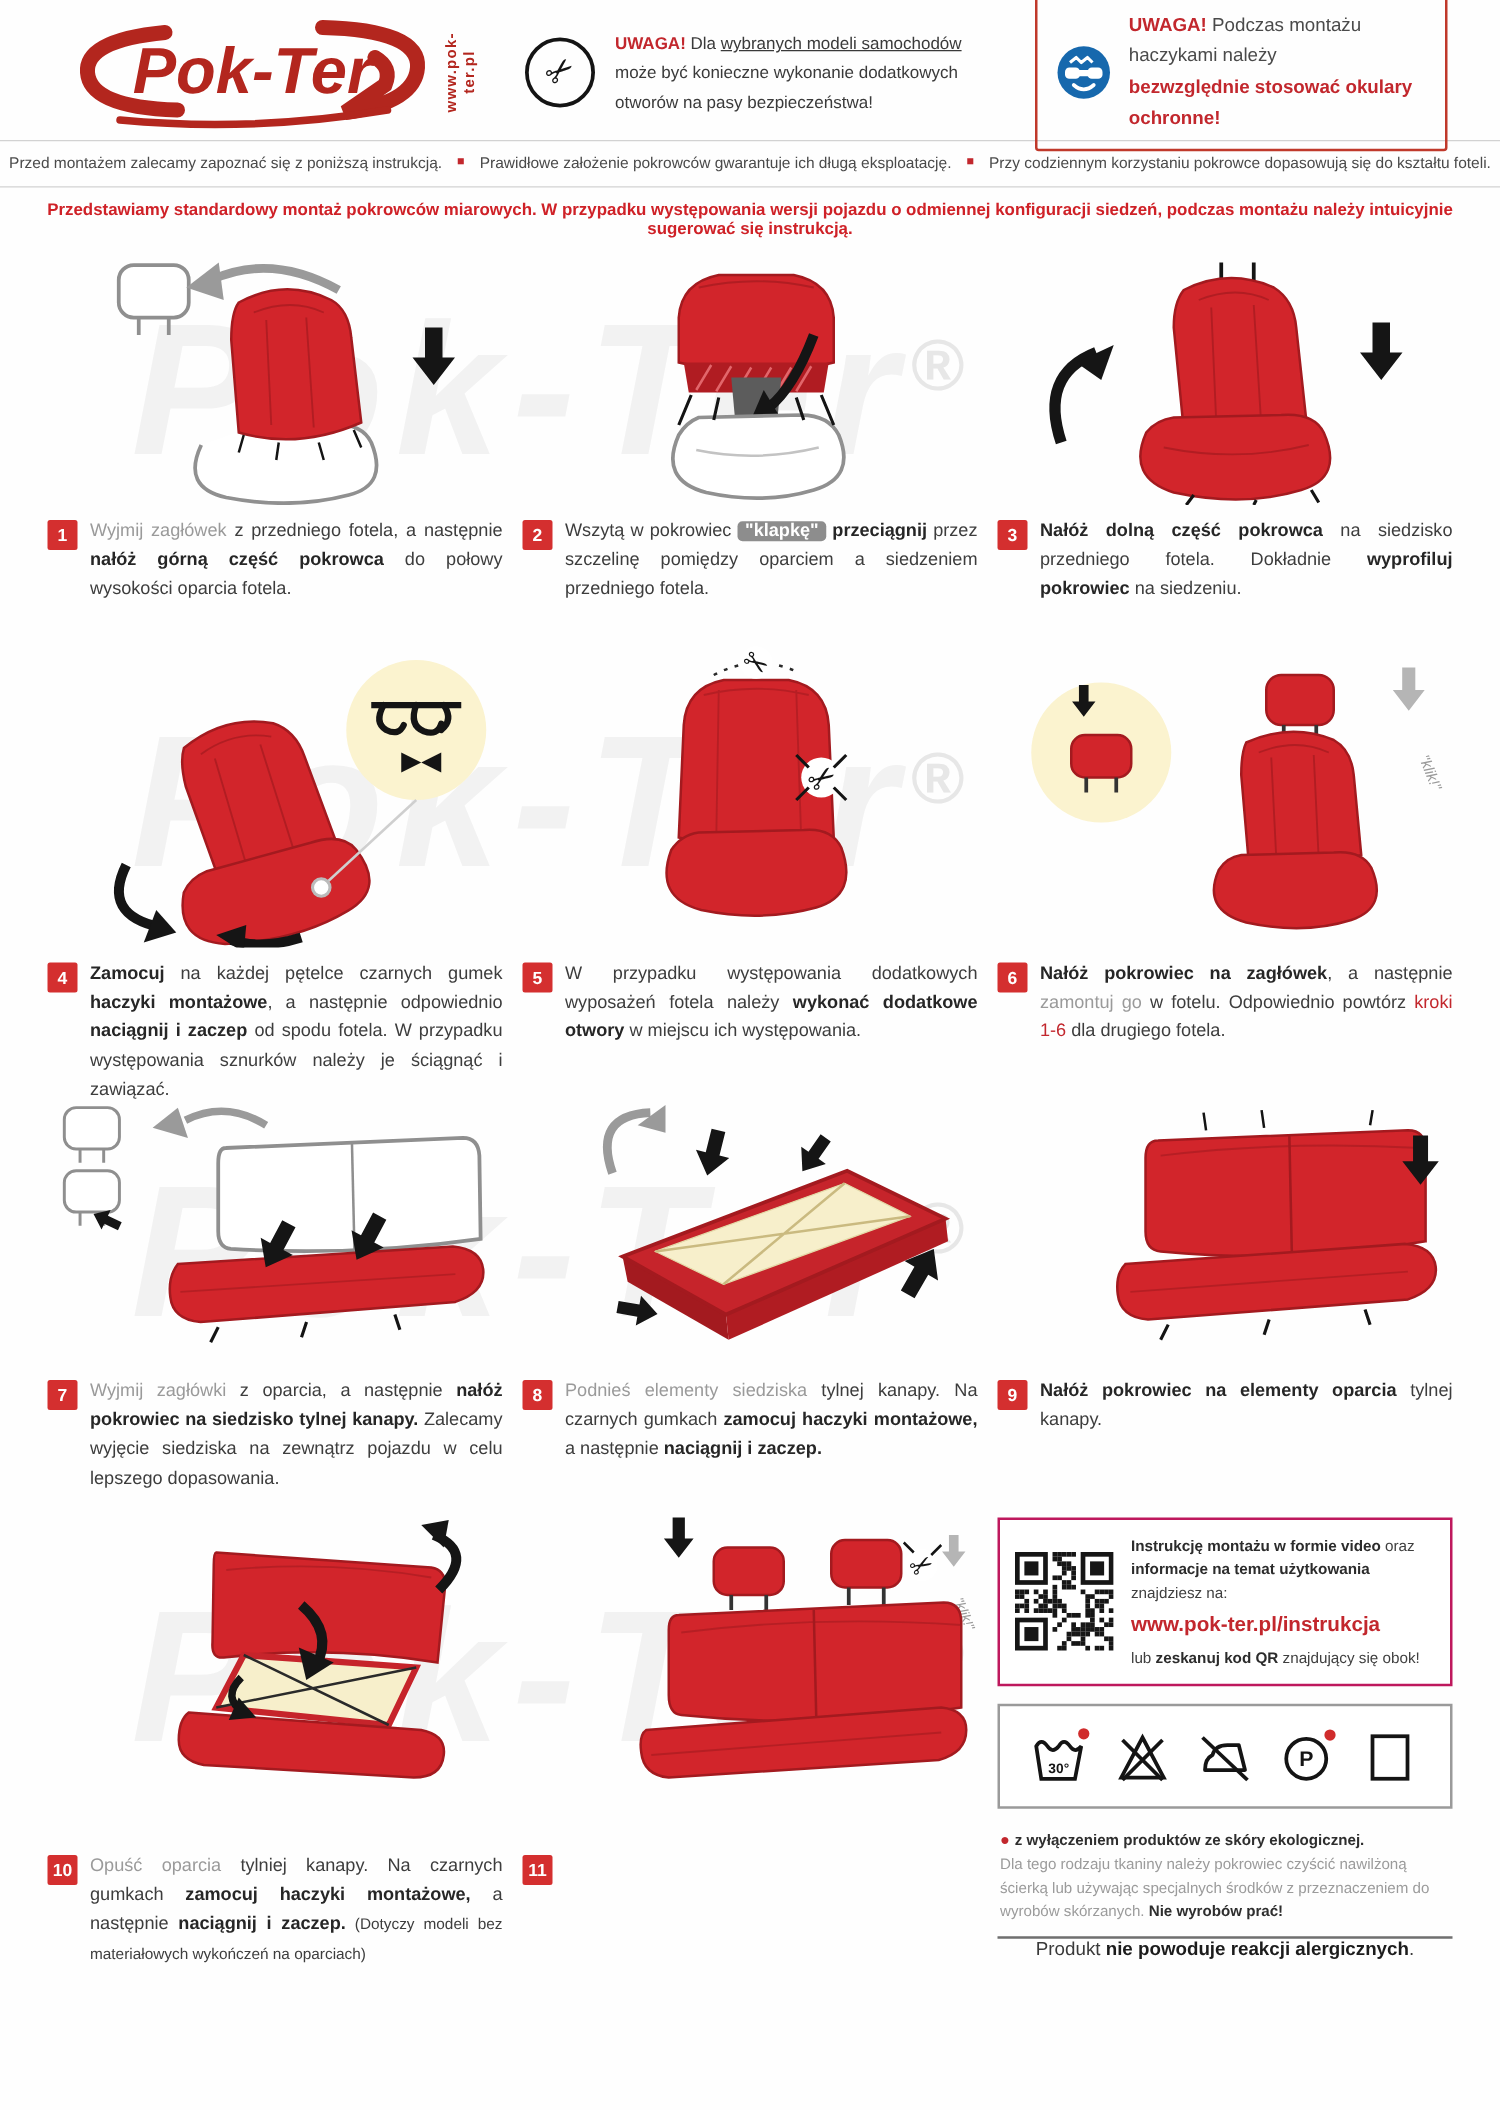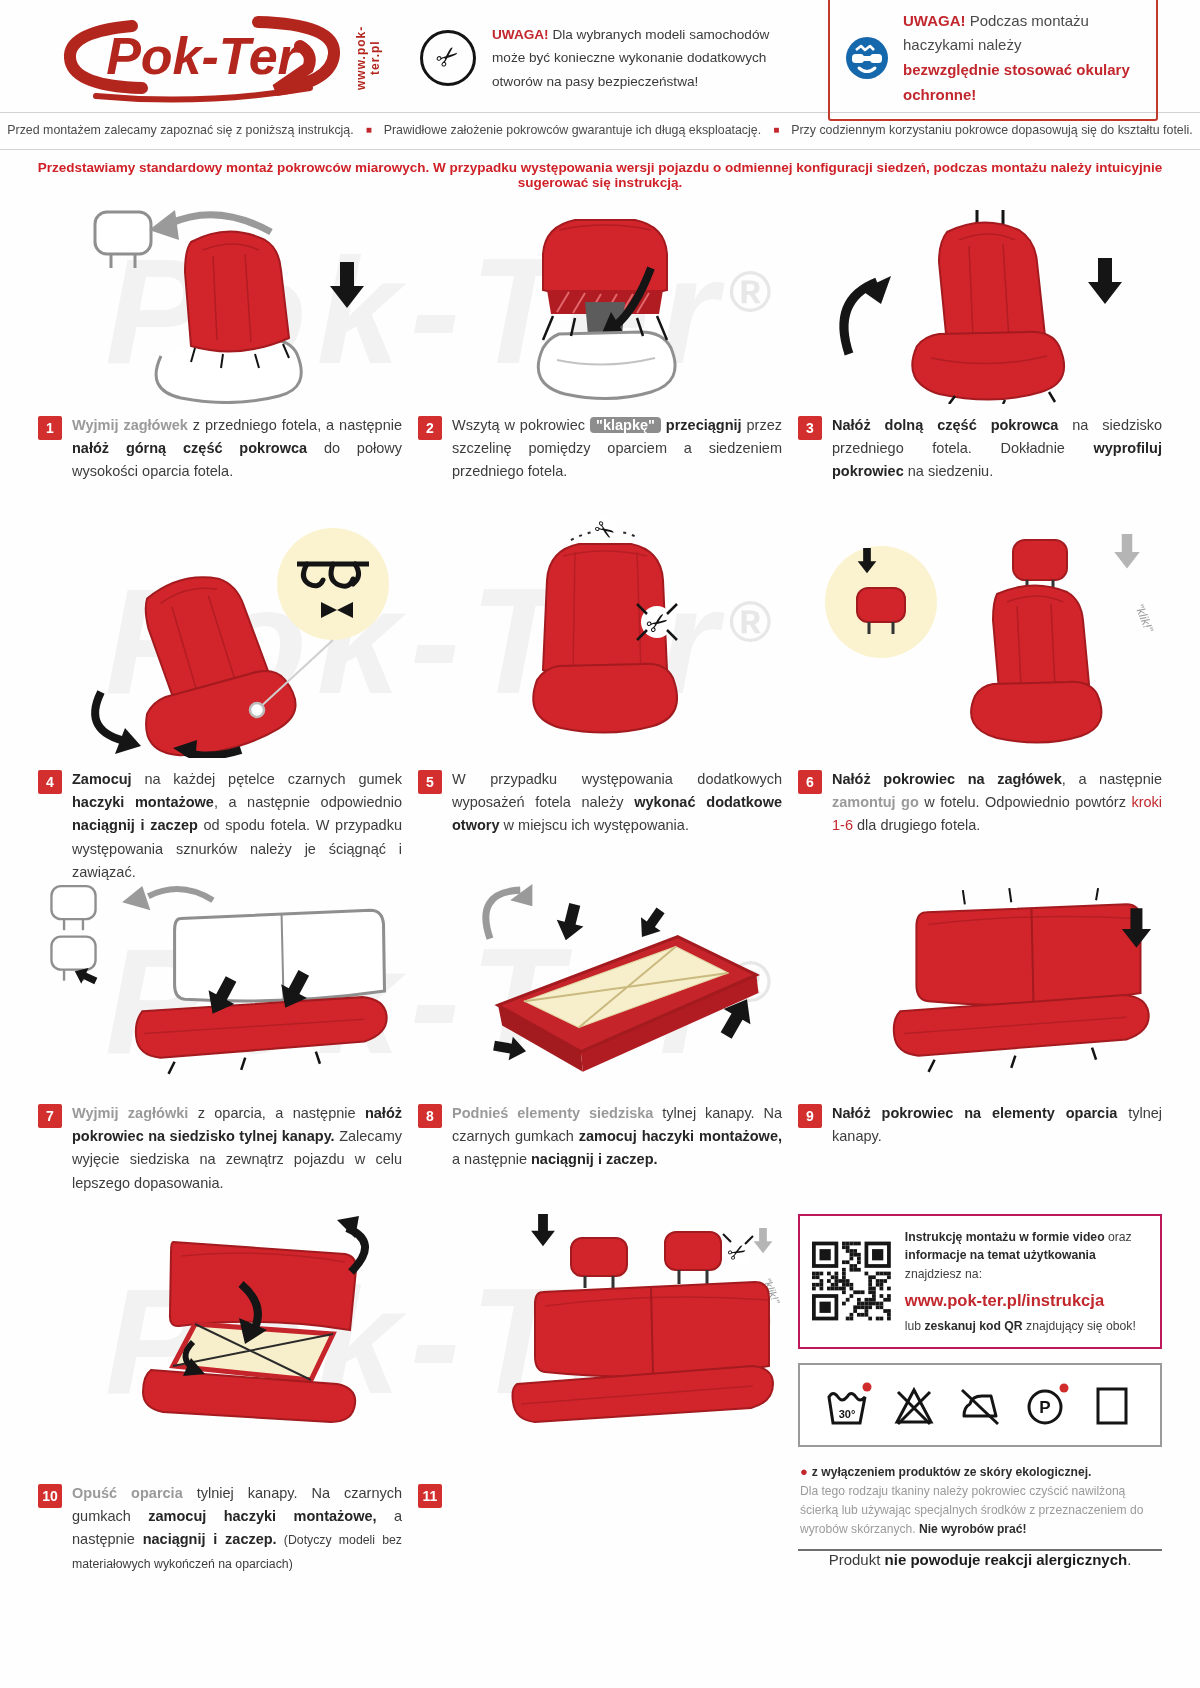--- a/index.html
+++ b/index.html
@@ -9,21 +9,21 @@
 
   
   .header{display:flex;align-items:center;padding:10px 42px 4px 52px;height:110px;position:relative;z-index:2}
   .logo-wrap{display:flex;align-items:center;width:340px;flex:none}
   .vert-url{writing-mode:vertical-rl;transform:rotate(180deg);font-size:12px;font-weight:bold;color:#b3261e;letter-spacing:1px;margin-left:2px;height:88px;text-align:center}
   .notice1{display:flex;align-items:center;gap:16px;width:400px;margin-left:28px;flex:none}
   .sc-circle{width:56px;height:56px;border:3px solid #141414;border-radius:50%;display:flex;align-items:center;justify-content:center;flex:none}
   .sc-glyph{font-size:27px;transform:rotate(-40deg);color:#141414;line-height:1}
   .notice1-text{font-size:13.6px;line-height:1.7;color:#3a3a3a}
   .lbl-red{color:#c2272d;font-weight:bold}
-  .u{}
+  .u{text-decoration:underline}
   .notice2{border:2px solid #c0392b;border-radius:3px;display:flex;align-items:center;gap:13px;padding:11px 14px;margin-left:auto;width:330px}
   .goggles{flex:none;width:46px;height:46px}
   .notice2-text{font-size:15px;line-height:1.65;color:#4a4a4a}
   .red-b{color:#c2272d;font-weight:bold}
 
   hr.div{border:none;border-top:1px solid #d2d2d2;margin:2px 0 0 0}
   .infobar{display:flex;justify-content:center;gap:12px;align-items:center;font-size:12.4px;color:#4a4a4a;padding:10px 0;position:relative;z-index:2}
   .sq{color:#c2272d;font-size:10px;line-height:1}
   .intro{color:#cf2127;font-weight:bold;font-size:13.5px;text-align:center;padding:10px 26px 8px;position:relative;z-index:2}
 
@@ -33,21 +33,21 @@
   .ill svg{display:block;width:100%;height:100%}
   .h1{height:206px}.h2{height:244px}.h3{height:218px}.h4{height:248px}
   .trow{align-items:start}
   .t1{height:110px}.t2{height:116px}.t3{height:116px}
 
   .step{display:flex;gap:10px;padding-top:10px}
   .step-num{flex:none;width:24px;height:24px;background:#d42f2f;color:#fff;font-weight:bold;font-size:14px;display:flex;align-items:center;justify-content:center;border-radius:2px;margin-top:2px}
   .step-text{margin:0;font-size:14.5px;line-height:1.6;text-align:justify;color:#3d3d3d}
   .seg-n{}
   .seg-b{font-weight:bold;color:#262626}
-  .seg-g{font-weight:bold;color:#9a9a9a}
+  .seg-g{font-weight:normal;color:#9a9a9a}
   .seg-r{color:#c2272d}
   .seg-badge{background:#8d8d8d;color:#fff;border-radius:4px;padding:0 6px;font-weight:bold;white-space:nowrap}
   .seg-sm{font-size:12.3px}
 
   
   .wm{position:absolute;left:105px;font-style:italic;font-weight:900;font-size:150px;color:#f2f2f2;z-index:0;letter-spacing:10px;white-space:nowrap;pointer-events:none;user-select:none}
   .wm .r{font-size:58px;vertical-align:super;color:#e7e7e7;letter-spacing:0}
 
   
   .r4{grid-template-rows:248px auto}

